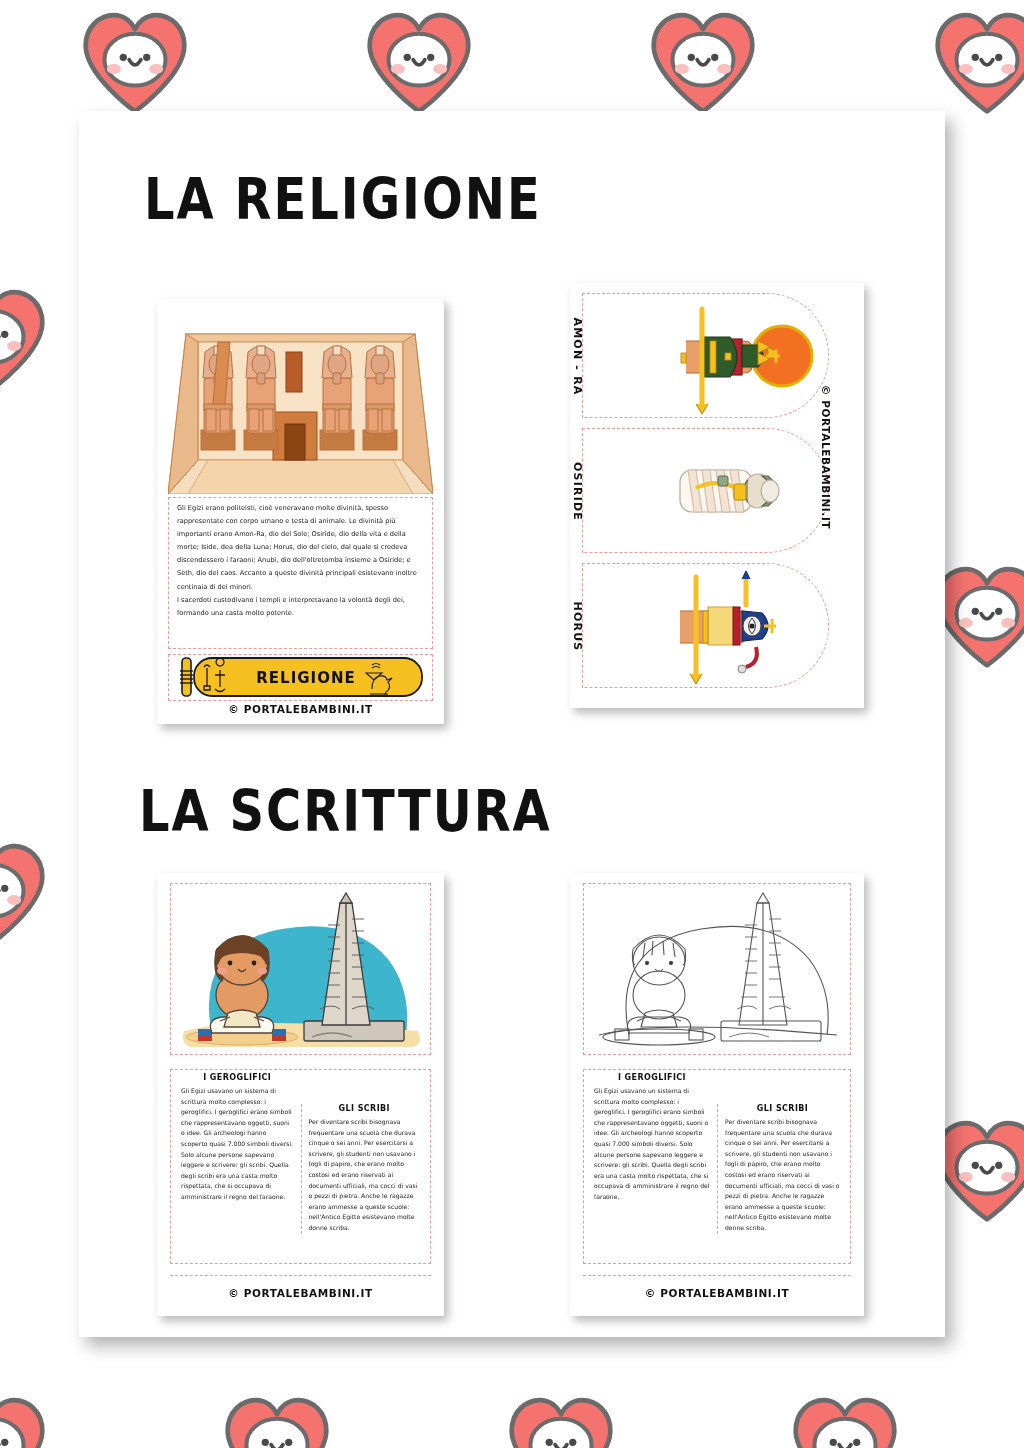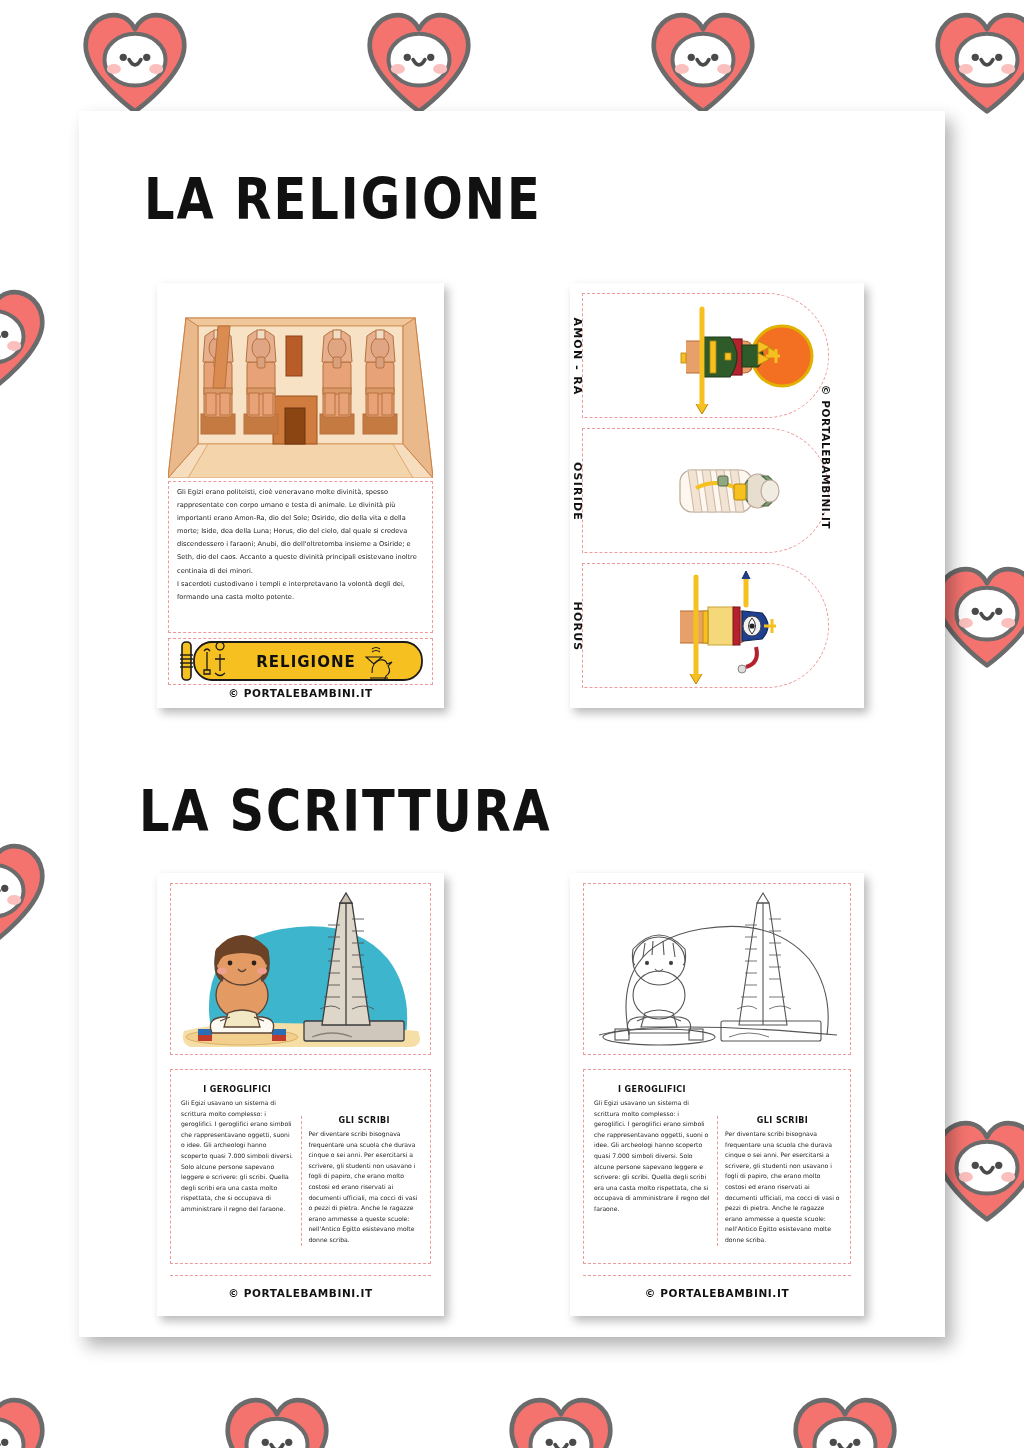--- a/index.html
+++ b/index.html
@@ -46,21 +46,21 @@
     background: #fff;
     box-shadow: 4px 5px 9px rgba(0,0,0,0.28);
   }
 
   .dashed {
     position: absolute;
     border: 1.4px dashed #ef9a9a;
   }
 
   
-  #card-religione { left: 78px; top: 172px; width: 287px; height: 425px; }
+  #card-religione { left: 78px; top: 188px; width: 287px; height: 425px; }
   #temple-frame { left: 11px; top: 9px; width: 265px; height: 186px; border: none; }
   #temple-svg { position: absolute; left: 11px; top: 9px; width: 265px; height: 186px; }
   #religione-text-box { left: 11px; top: 198px; width: 265px; height: 152px; }
   #religione-text {
     position: absolute; left: 20px; top: 203px; width: 248px;
     font-family: "DejaVu Sans", sans-serif;
     font-size: 6.6px; line-height: 13.1px; color: #1c1c1c; text-align: left;
   }
   #cartouche-frame { left: 11px; top: 355px; width: 265px; height: 47px; }
   #cartouche-wrap { position: absolute; left: 19px; top: 357px; width: 250px; height: 42px; }
@@ -101,21 +101,21 @@
   #card-scrittura-bw    { left: 491px; top: 762px; width: 294px; height: 443px; }
 
   .scene-frame { left: 13px; top: 10px; width: 261px; height: 172px; }
   .scene-frame-bw { left: 13px; top: 10px; width: 268px; height: 172px; }
   .scene-art { position: absolute; left: 15px; top: 12px; width: 257px; height: 168px; }
   .scene-art-bw { position: absolute; left: 15px; top: 12px; width: 264px; height: 168px; }
 
   .text-frame { left: 13px; top: 196px; width: 261px; height: 195px; }
   .text-frame-bw { left: 13px; top: 196px; width: 268px; height: 195px; }
 
-  .cols { position: absolute; top: 212px; display: flex; }
+  .cols { position: absolute; top: 200px; display: flex; }
   .cols.c1 { left: 17px; width: 253px; }
   .cols.c2 { left: 17px; width: 260px; }
   .col { width: 50%; padding: 0 7px; }
   .col + .col { border-left: 1.2px dashed #ef9a9a; margin-top: 31px; }
   .col h4 {
     font-family: "DejaVu Sans", sans-serif; font-weight: bold;
     font-size: 8px; letter-spacing: .4px; text-align: center;
     color: #111; margin-bottom: 4px;
   }
   .col p {

